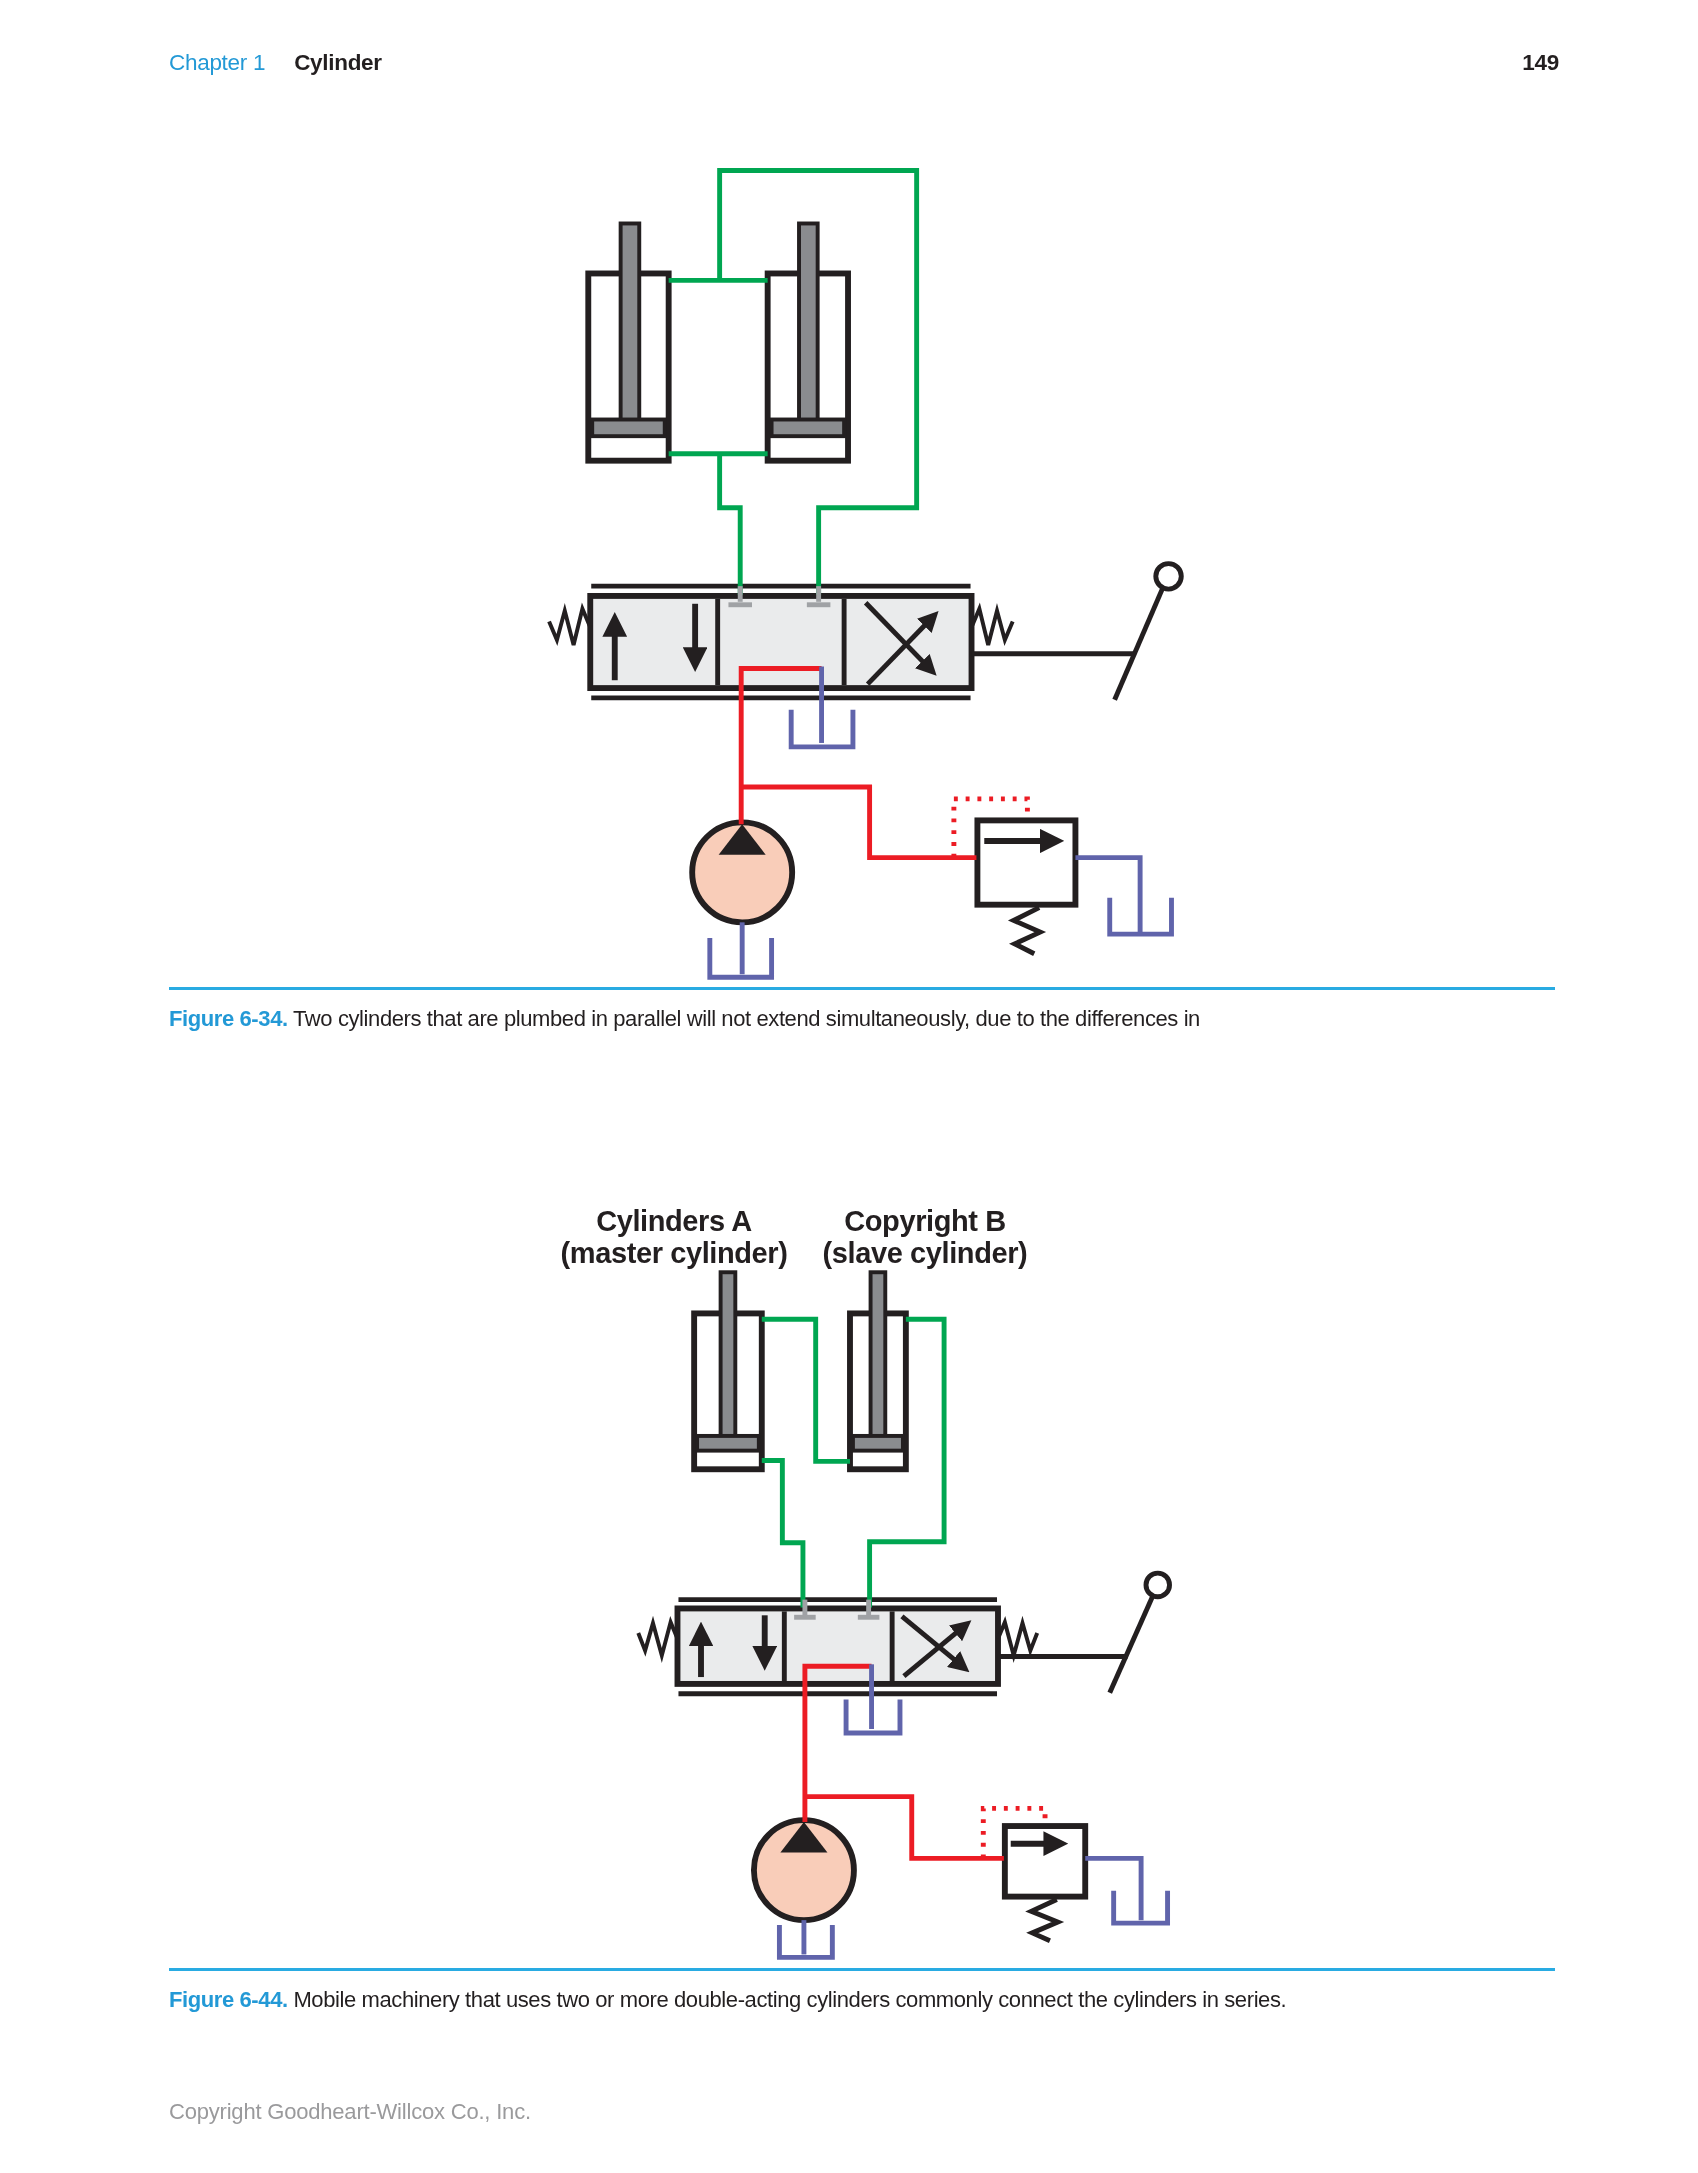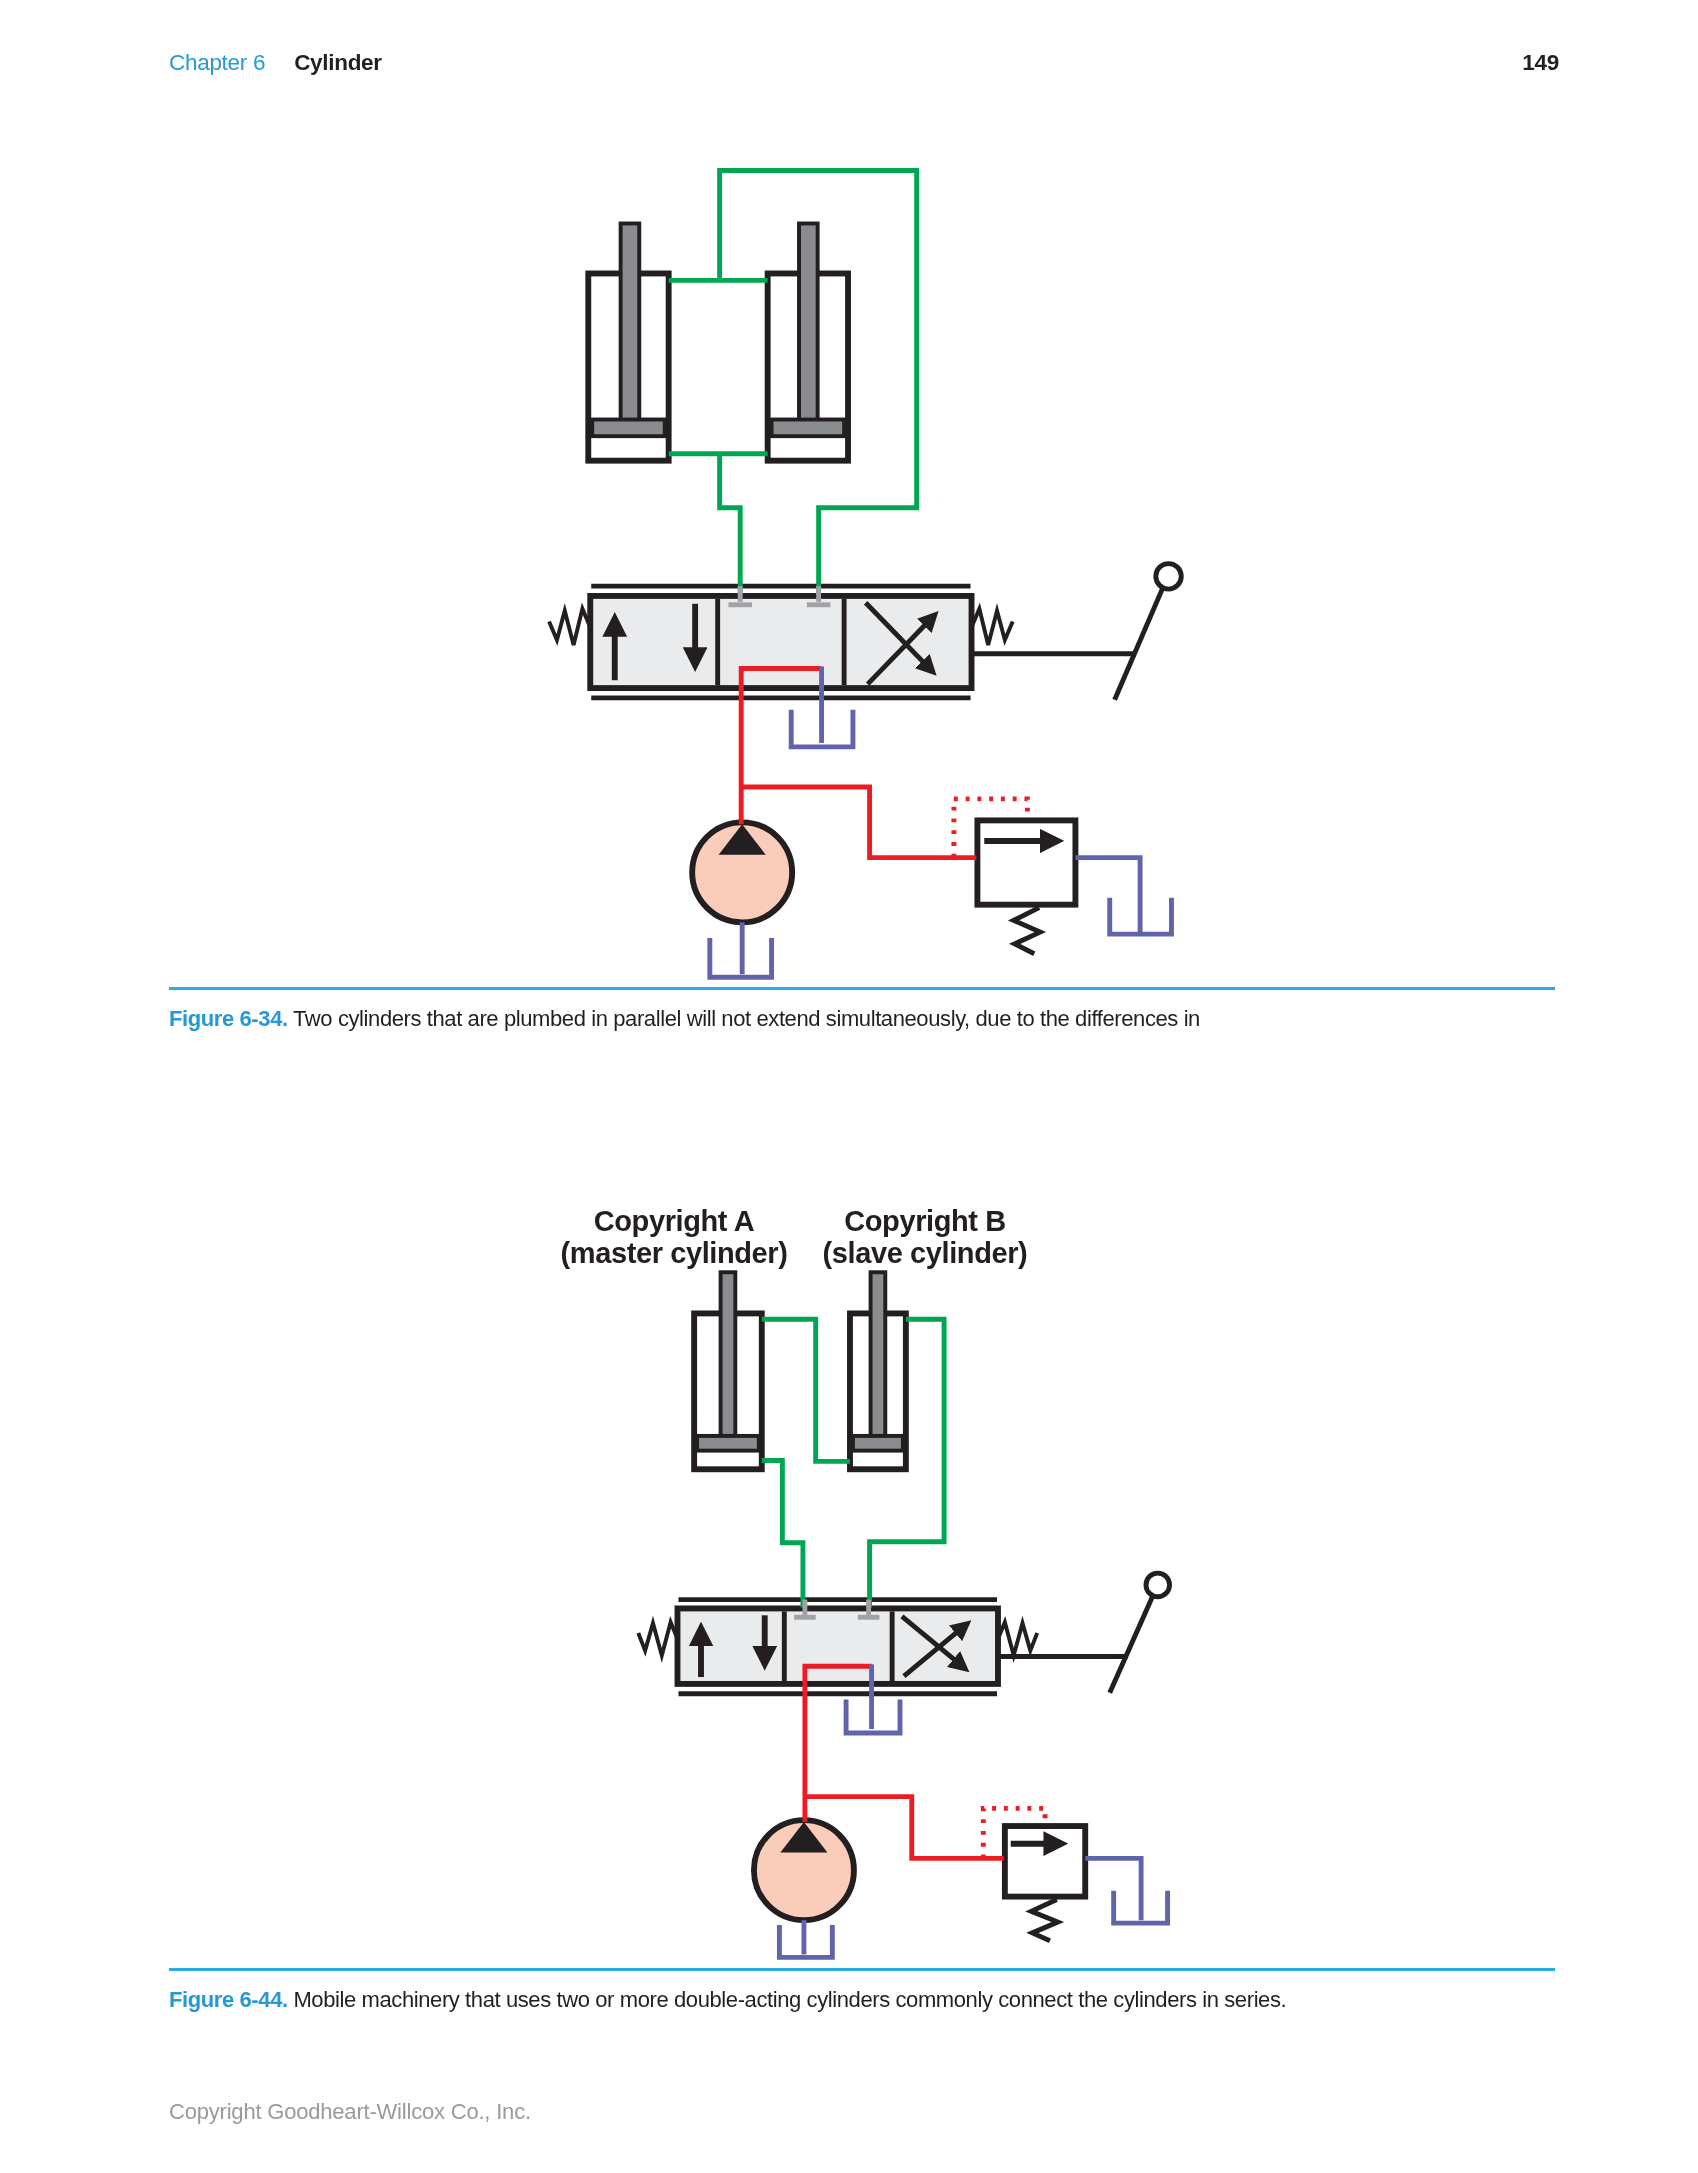--- a/index.html
+++ b/index.html
@@ -47,21 +47,21 @@
   .cyl-label-b{left:778px;top:1205px;}
 
   .footer{position:absolute;left:169px;top:2099px;font-size:22px;color:var(--c-footer_gray);letter-spacing:-0.2px;}
 </style>
 </head>
 <body>
 
 <div class="page">
 
   <div class="header">
-    <span class="chapter">Chapter 6</span><span class="book-section">Cylinder</span>
+    <span class="chapter">Chapter 1</span><span class="book-section">Cylinder</span>
     <span class="page-num">149</span>
   </div>
 
   <svg width="1699" height="2174" viewBox="0 0 1733 2218">
     <defs>
       <marker id="ah" viewBox="0 0 10 10" refX="7" refY="5" markerWidth="4.2" markerHeight="4.2" orient="auto-start-reverse">
         <path d="M0,0 L10,5 L0,10 z" class="inkfill"></path>
       </marker>
     </defs>
 
@@ -211,21 +211,21 @@
       <g>
         <path d="M821,1632 V1648" class="gray w5"></path>
         <path d="M810,1650 H832" class="gray w5"></path>
         <path d="M886,1632 V1648" class="gray w5"></path>
         <path d="M875,1650 H897" class="gray w5"></path>
       </g>
     </g>
   </svg>
 
   <div class="cyl-label cyl-label-a">
-    <div>Copyright A</div>
+    <div>Cylinders A</div>
     <div>(master cylinder)</div>
   </div>
   <div class="cyl-label cyl-label-b">
     <div>Copyright B</div>
     <div>(slave cylinder)</div>
   </div>
 
   <div class="rule rule-1"></div>
   <div class="caption caption-1">
     <div><span class="figlabel">Figure 6-34.</span>

